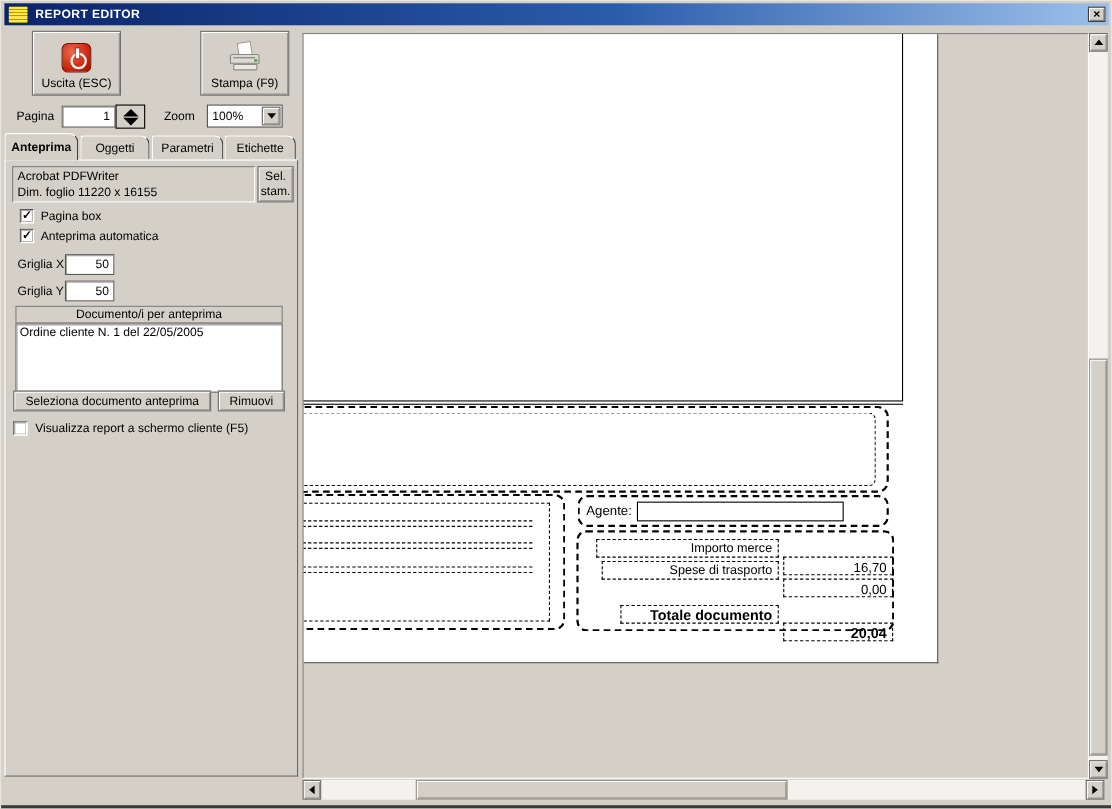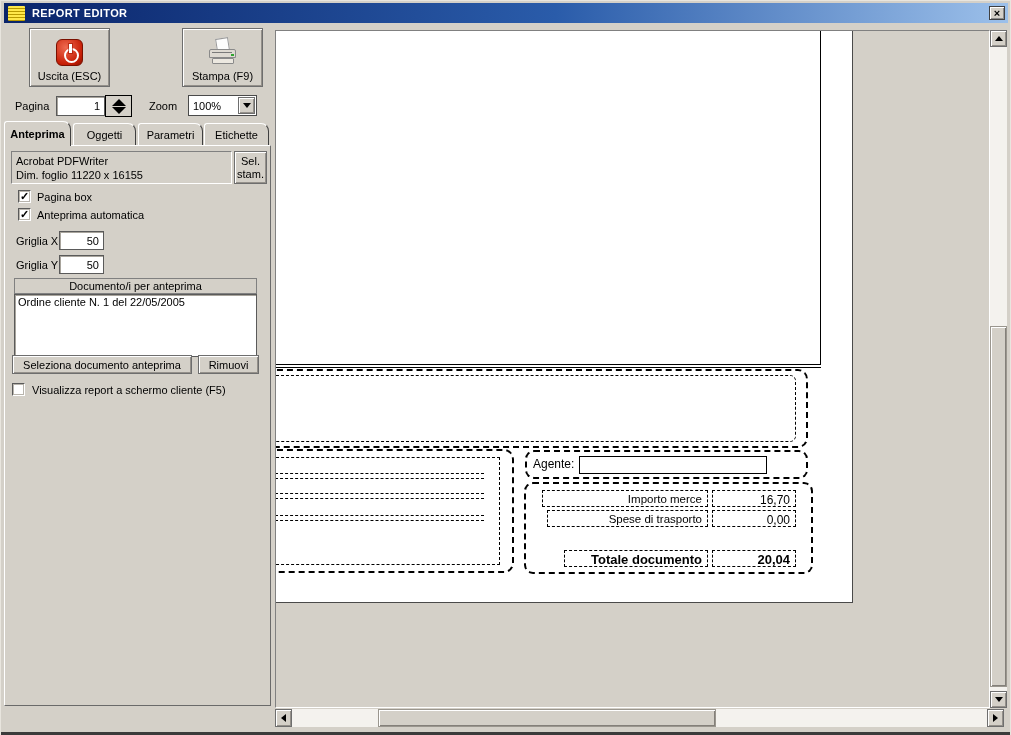--- a/index.html
+++ b/index.html
@@ -115,21 +115,21 @@
   #box-dash-left{left:-10px;top:418px;width:248px;height:124px;border:2px dashed #000;border-radius:0 10px 10px 0;}
   #box-dash-left .inner{position:absolute;left:-2px;top:6px;right:12px;bottom:6px;border:1px dashed #000;}
   .dline{position:absolute;left:2px;right:28px;height:0;border-top:1px dashed #000;}
   #agente-box{left:249px;top:419px;width:283px;height:29px;border:2px dashed #000;border-radius:9px;font-size:12px;}
   #agente-box .albl{position:absolute;left:6px;top:5px;}
   #agente-input{position:absolute;left:52px;top:4px;width:188px;height:18px;background:#fff;border:1px solid #000;}
   #totals-box{left:248px;top:451px;width:289px;height:92px;border:2px dashed #000;border-radius:9px;}
   .trow{position:absolute;height:17px;}
   .tlabel{position:absolute;top:0;height:17px;border:1px dashed #000;
     text-align:right;padding:2px 5px 0 0;font-size:11.5px;}
-  .tvalue{position:absolute;top:0;height:17px;border:1px dashed #000;left:186px;width:84px;
+  .tvalue{position:absolute;top:16px;height:17px;border:1px dashed #000;left:186px;width:100px;
     text-align:right;padding:2px 5px 0 0;font-size:12px;}
   .trow.bold .tlabel,.trow.bold .tvalue{font-weight:bold;font-size:13px;padding-top:1px;}
 
   
   .sb-track-v{position:absolute;left:716px;top:0;width:17px;height:678px;background:#f4f2ee;}
   .sb-track-h{position:absolute;left:1px;top:679px;width:729px;height:18px;background:#f4f2ee;}
   .sb-btn{position:absolute;width:17px;height:17px;}
   .thumb{position:absolute;background:#d4d0c8;border:1px solid #9a968e;
     box-shadow:inset 1px 1px 0 #fff,inset -1px -1px 0 #84807a;}
 </style>

